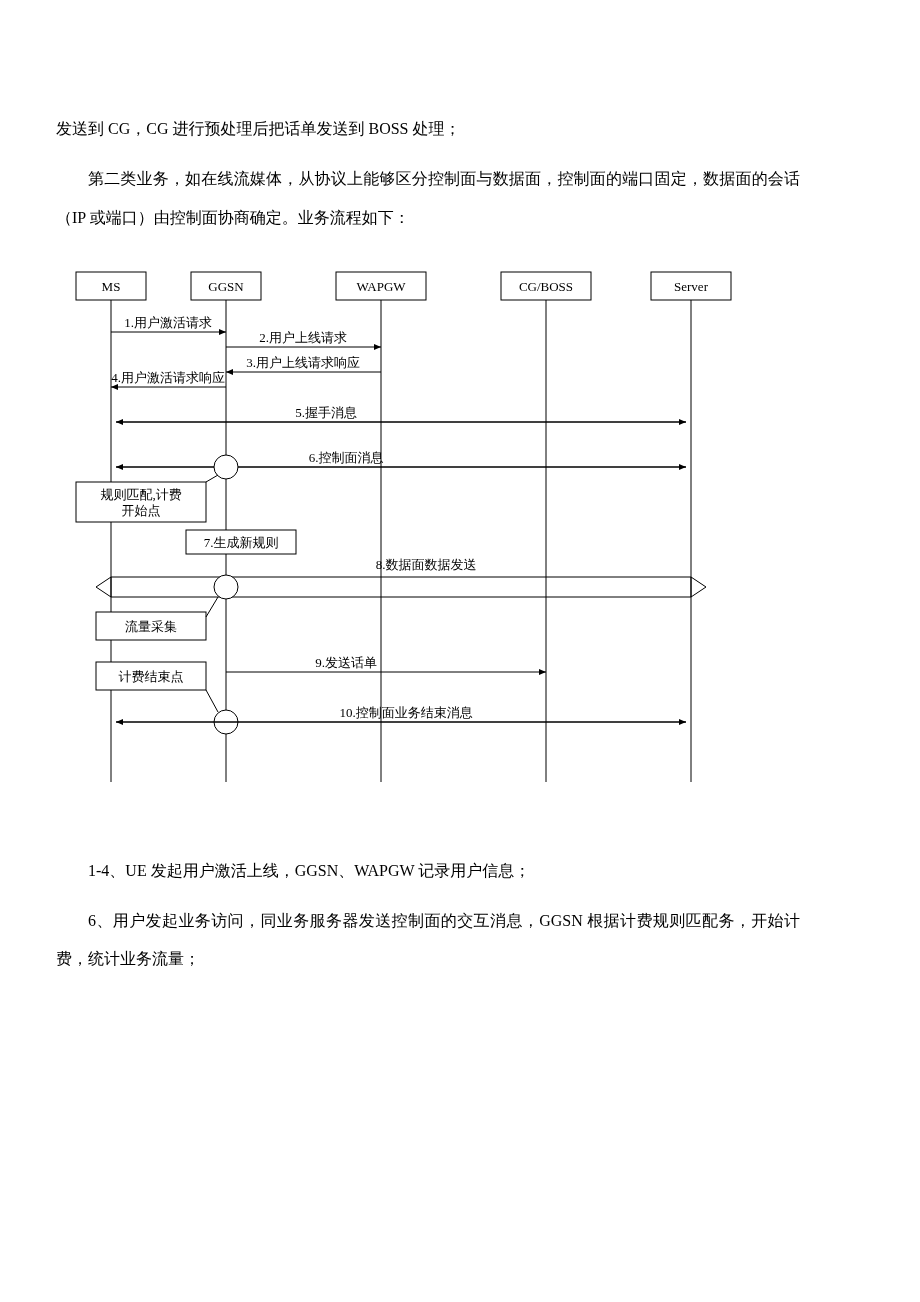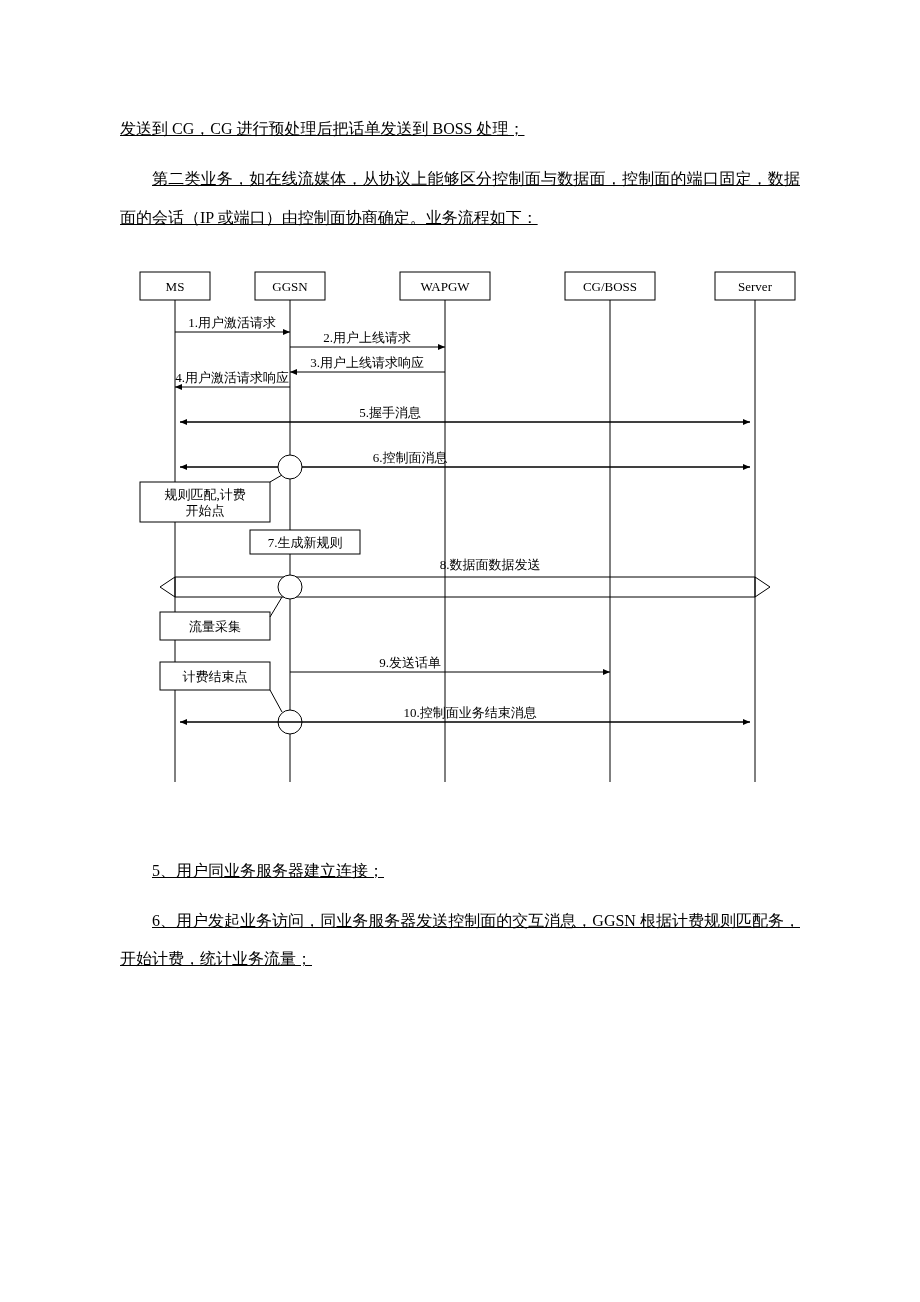--- a/index.html
+++ b/index.html
@@ -5,23 +5,22 @@
   body {
     margin: 0;
     padding: 0;
     background: #fff;
     font-family: "SimSun", "宋体", serif;
     font-size: 16px;
     color: #000;
     width: 920px;
   }
   .page {
-    padding: 110px 120px 60px 120px;
+    padding: 110px 120px 60px 56px;
     line-height: 2.4;
-    text-decoration: underline;
   }
   .para {
     text-align: justify;
     margin-bottom: 12px;
   }
   .indent {
     text-indent: 2em;
   }
   .heading {
     font-family: "SimHei", "黑体", sans-serif;
@@ -142,18 +141,18 @@
       <circle class="box" cx="170" cy="455" r="12"></circle>
       <line class="line" x1="150" y1="423" x2="162" y2="445"></line>
 
       <line class="line" x1="60" y1="455" x2="630" y2="455" marker-end="url(#arr)"></line>
       <line class="line" x1="630" y1="455" x2="60" y2="455" marker-end="url(#arr)"></line>
       <text x="350" y="450" text-anchor="middle">10.控制面业务结束消息</text>
 
     </svg>
   </div>
 
+  <div class="para indent">1-4、UE 发起用户激活上线，GGSN、WAPGW 记录用户信息；</div>
 
-  <div class="para indent">5、用户同业务服务器建立连接；</div>
 
   <div class="para indent">6、用户发起业务访问，同业务服务器发送控制面的交互消息，GGSN 根据计费规则匹配务，开始计费，统计业务流量；</div>
 
 </div>
 
 </body></html>

